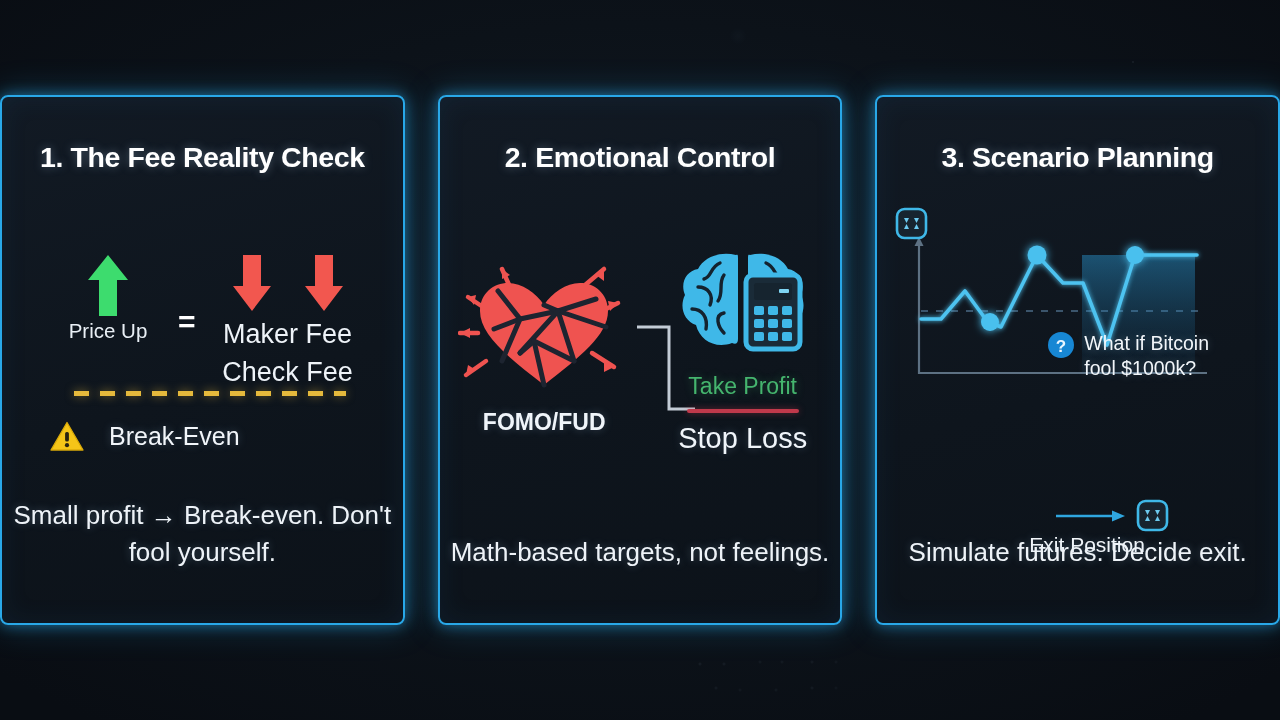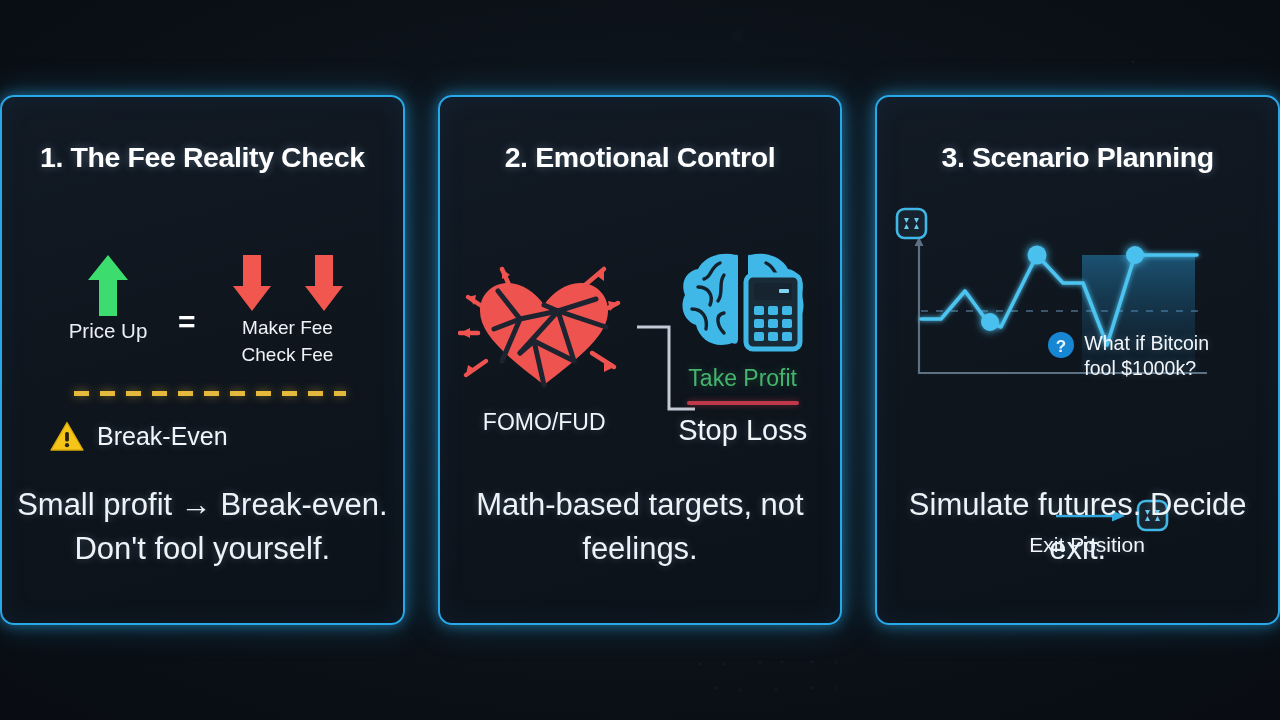--- a/index.html
+++ b/index.html
@@ -48,21 +48,21 @@
     inset: 0;
     display: flex;
     justify-content: center;
     align-items: center;
     gap: 33px;
   }
   .card {
     position: relative;
     width: 445px;
     height: 530px;
-    border-radius: 14px;
+    border-radius: 8px;
     border: 2.5px solid #29a8e8;
     background: linear-gradient(165deg, #121a24 0%, #0e151d 55%, #0c1219 100%);
     box-shadow:
       0 0 14px rgba(41,168,232,.55),
       0 0 34px rgba(41,168,232,.28),
       inset 0 0 26px rgba(25,90,140,.14);
     box-sizing: border-box;
     overflow: hidden;
     padding-left: 48px;
   }
@@ -80,21 +80,21 @@
     text-shadow: 0 0 10px rgba(180,215,245,.35);
     white-space: nowrap;
   }
   .card-footer {
     position: absolute;
     bottom: 52px;
     left: 0;
     right: 0;
     text-align: center;
     color: #eef3f8;
-    font-size: 31px;
+    font-size: 26px;
     line-height: 1.42;
     text-shadow: 0 0 9px rgba(170,205,240,.3);
   }
 
   
   #c1-formula {
     position: absolute;
     top: 156px;
     left: 0;
     right: 0;
@@ -139,21 +139,21 @@
     height: 62px;
   }
   .arrow-down {
     width: 42px;
     height: 60px;
     display: block;
   }
   .fee-label {
     text-align: center;
     color: #eef3f8;
-    font-size: 19px;
+    font-size: 27px;
     line-height: 1.42;
     white-space: nowrap;
   }
   #c1-dashes {
     position: absolute;
     left: 72px;
     right: 57px;
     top: 294px;
     height: 5px;
     background-image: repeating-linear-gradient(
@@ -161,58 +161,59 @@
       #e5b93c 0, #e5b93c 15px,
       transparent 15px, transparent 26px);
     filter: drop-shadow(0 0 5px rgba(229,185,60,.5));
   }
   #c1-breakeven-row {
     position: absolute;
     left: 48px;
     top: 324px;
     display: flex;
     align-items: center;
-    gap: 13px;
+    gap: 25px;
   }
   #c1-breakeven-label {
     color: #f2f6fa;
     font-size: 25px;
     text-shadow: 0 0 8px rgba(170,205,240,.28);
   }
 
   
   #c2-heart-block {
     position: absolute;
     left: 12px;
     top: 160px;
     width: 185px;
     text-align: center;
   }
   #c2-fomo-label {
     margin-top: 8px;
     color: #f0f5fa;
     font-size: 23px;
     text-shadow: 0 0 8px rgba(170,205,240,.28);
+    font-weight: bold;
   }
   #c2-connector {
     position: absolute;
     left: 195px;
     top: 222px;
     width: 62px;
     height: 98px;
   }
   #c2-brain-block {
     position: absolute;
     left: 228px;
     top: 152px;
     width: 150px;
     text-align: center;
   }
   #c2-take-profit {
-    margin-top: 6px;
+    margin-top: 14px;
     color: #45b56e;
     font-size: 23px;
     font-weight: 500;
     text-shadow: 0 0 9px rgba(70,185,110,.35);
   }
   #c2-divider {
     margin: 9px auto 9px;
     width: 112px;
     height: 4px;
     border-radius: 2px;

